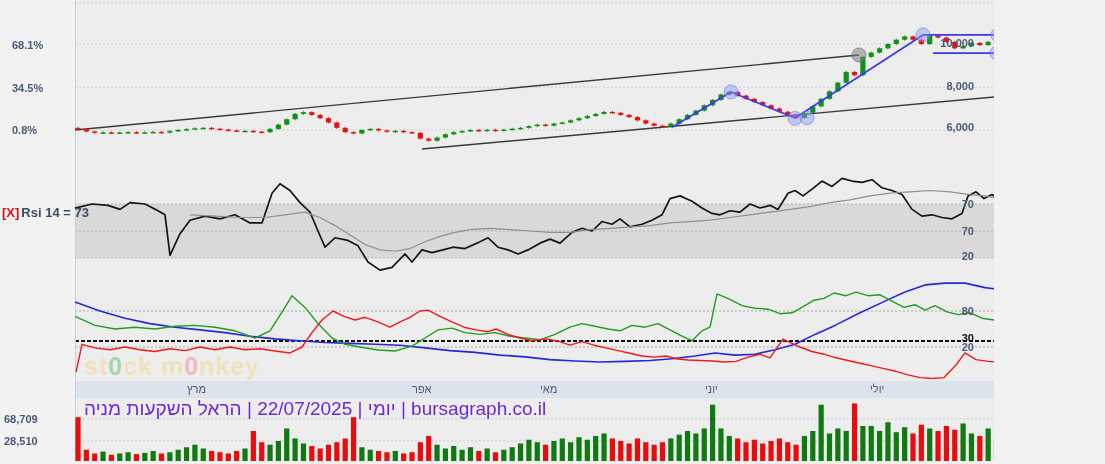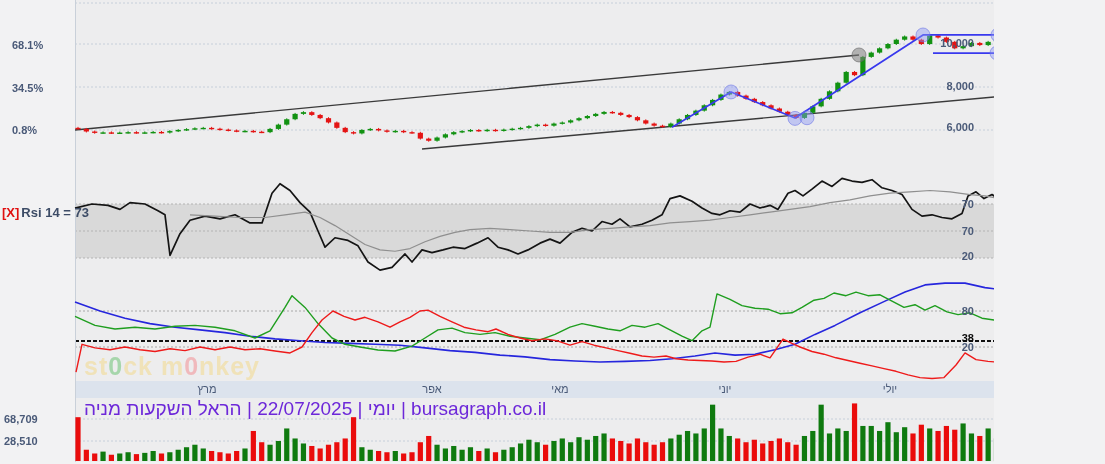--- a/index.html
+++ b/index.html
@@ -4,21 +4,21 @@
 <style>
   html,body{margin:0;padding:0;background:#f2f2f3;}
   .chart-root{position:relative;width:994px;height:464px;overflow:hidden;
     background:#f2f2f3;font-family:"Liberation Sans",sans-serif;text-decoration:underline;}
   svg{position:absolute;left:0;top:0;}
   .lbl{position:absolute;left:12px;font:700 11px "Liberation Sans",sans-serif;color:#4a5a78;white-space:nowrap;}
   .rlbl{position:absolute;right:20px;text-align:left;font:700 11px "Liberation Sans",sans-serif;color:#4a5a78;white-space:nowrap;}
   .rlbl.black{color:#0b0b0b;}
   .ind{position:absolute;left:2px;font:700 13px "Liberation Sans",sans-serif;color:#3d4c66;white-space:nowrap;margin-top:37px;}
   .ind .x{color:#e01010;margin-right:2px;}
-  .month{position:absolute;top:383px;width:40px;margin-left:-20px;text-align:center;
+  .month{position:absolute;top:383px;width:40px;margin-left:-20px;
     font:400 11px "Liberation Sans",sans-serif;color:#4a5a78;}
   .title-ov{position:absolute;top:398px;left:84px;font:400 19px "Liberation Sans",sans-serif;
     color:#6d28d9;white-space:nowrap;}
   .wm{position:absolute;top:352px;left:84px;font:700 25px "Liberation Sans",sans-serif;
     letter-spacing:1px;color:#f0e2b8;white-space:nowrap;}
   .wm .g{color:#a6d6ab;}
   .wm .p{color:#f0b9bc;}
 </style>
 </head>
 <body>
@@ -410,21 +410,21 @@
 
   <div class="rlbl" style="top:37px">10,000</div>
   <div class="rlbl" style="top:80px">8,000</div>
   <div class="rlbl" style="top:121px">6,000</div>
 
   <div class="rlbl" style="top:198px">70</div>
   <div class="rlbl" style="top:225px">70</div>
   <div class="rlbl" style="top:250px">20</div>
 
   <div class="rlbl" style="top:305px">80</div>
-  <div class="rlbl black" style="top:332px">38</div>
+  <div class="rlbl black" style="top:332px">30</div>
   <div class="rlbl" style="top:341px">20</div>
 
   <div class="lbl" style="left:4px;top:413px">68,709</div>
   <div class="lbl" style="left:4px;top:435px">28,510</div>
 
   <div class="month" style="left:207px">מרץ</div>
   <div class="month" style="left:432px">אפר</div>
   <div class="month" style="left:560px">מאי</div>
   <div class="month" style="left:725px">יוני</div>
   <div class="month" style="left:890px">יולי</div>

